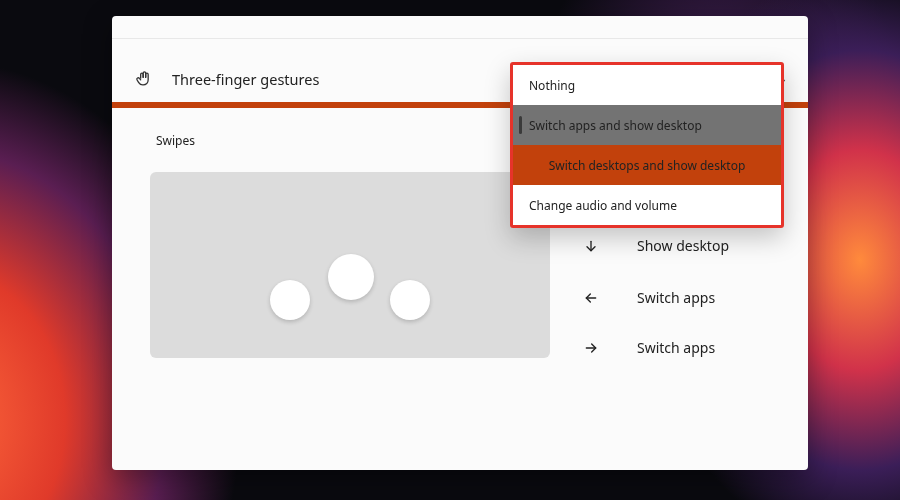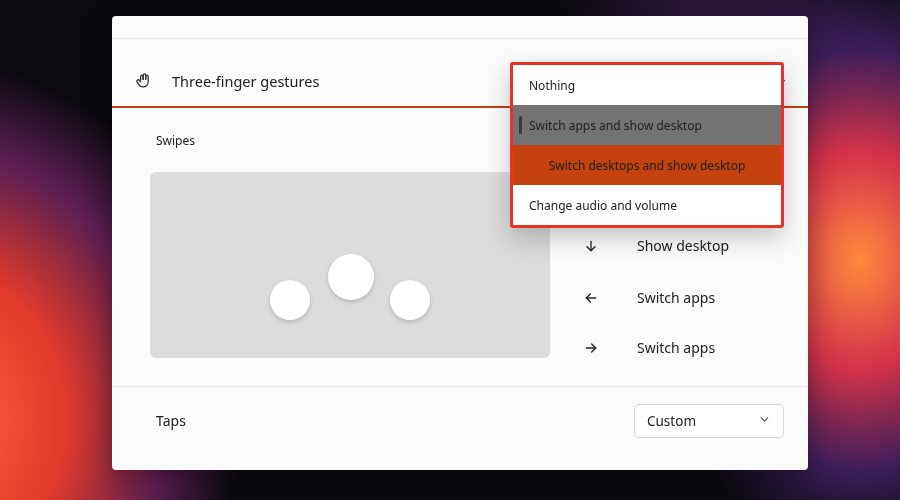--- a/index.html
+++ b/index.html
@@ -28,21 +28,21 @@
   }
   .thin-divider {
     position: absolute; left: 0; right: 0; top: 22px;
     height: 1px; background: #e8e8e8;
   }
   .section-header {
     position: absolute; left: 0; right: 0; top: 40px;
     height: 52px;
     display: flex; align-items: center;
     padding: 0 22px 0 22px;
-    border-bottom: 2px solid #c2410c;
+    border-bottom: 6px solid #c2410c;
   }
   .hand-icon {
     width: 20px; height: 20px; margin-right: 18px;
     display: flex; align-items: center; justify-content: center;
   }
   .section-title { font-size: 14.5px; color: #222; }
   .chevron-up {
     position: absolute; right: 20px; top: 56px;
     width: 14px; height: 14px;
   }
@@ -173,31 +173,20 @@
   <div class="action-row r-right">
     <span class="arr">
       <svg viewBox="0 0 24 24" width="16" height="16" fill="none" stroke="#222" stroke-width="2" stroke-linecap="round" stroke-linejoin="round">
           <line x1="5" y1="12" x2="19" y2="12"></line>
           <polyline points="13 6 19 12 13 18"></polyline>
         </svg>
     </span>
     <span>Switch apps</span>
   </div>
 
-  <div class="taps-row">
-    <span class="taps-label">Taps</span>
-    <div class="dropdown">
-      <span>Custom</span>
-      <span class="dd-chev">
-        <svg viewBox="0 0 24 24" width="13" height="13" fill="none" stroke="#555" stroke-width="2" stroke-linecap="round" stroke-linejoin="round">
-            <polyline points="6 9 12 15 18 9"></polyline>
-          </svg>
-      </span>
-    </div>
-  </div>
 
   <div class="popup">
     <div class="popup-item">
       <span>Nothing</span>
     </div>
     <div class="popup-item sel">
       <span>Switch apps and show desktop</span>
     </div>
     <div class="popup-item hover">
       <span>Switch desktops and show desktop</span>

